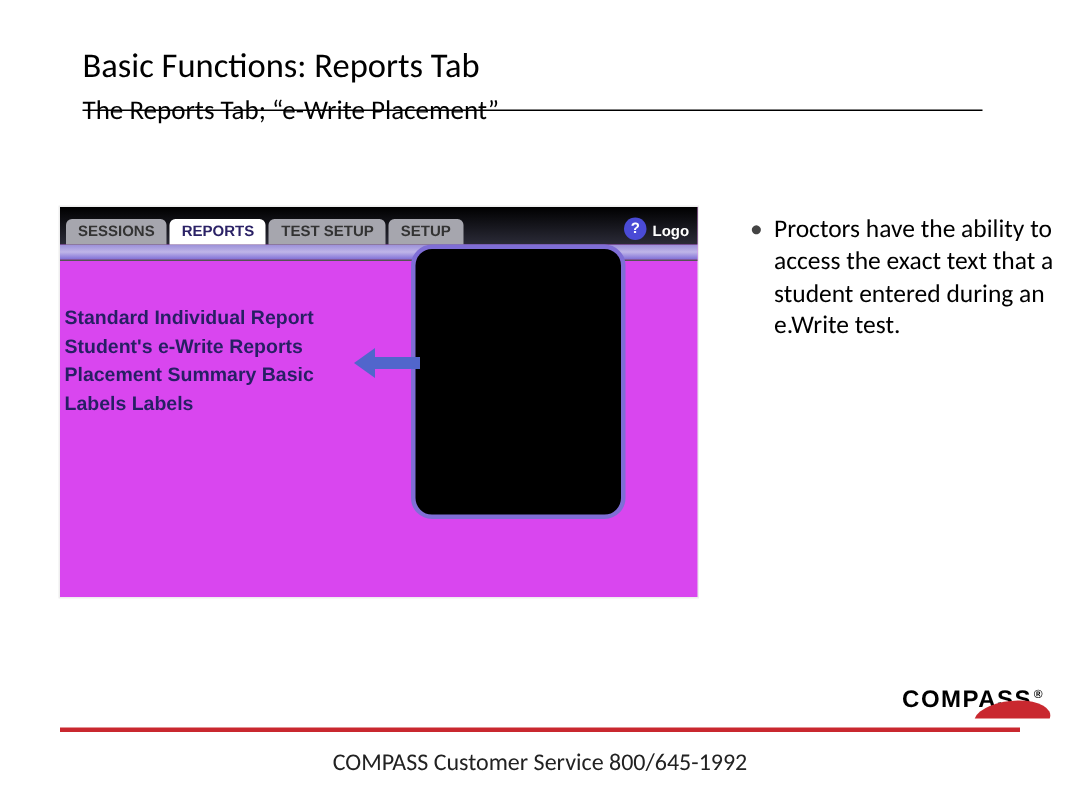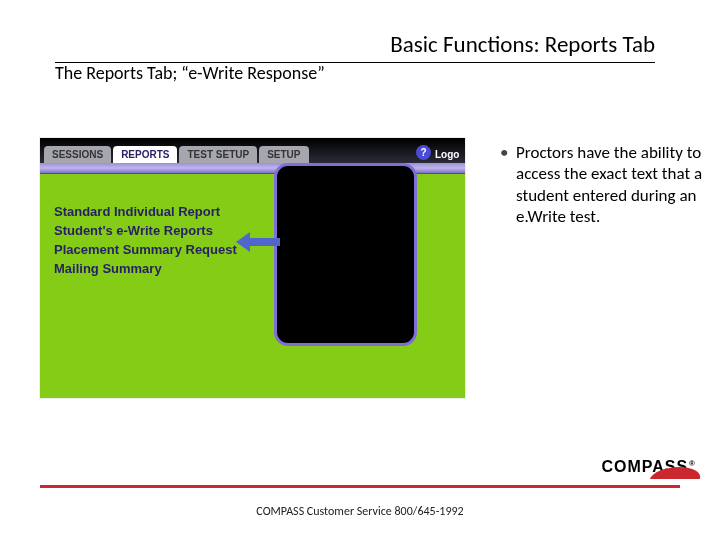--- a/index.html
+++ b/index.html
@@ -18,36 +18,35 @@
     position: relative;
     box-sizing: border-box;
   }
   .title {
     position: absolute;
     left: 55px;
     top: 30px;
     font-size: 23px;
     border-bottom: 1px solid #000;
     width: 600px;
-    padding-bottom: 4px;
-    text-align: right;
+    padding-bottom: 15px;
   }
   .subtitle {
     position: absolute;
     left: 55px;
     top: 62px;
     font-size: 18px;
   }
   .app-window {
     position: absolute;
     left: 40px;
     top: 138px;
     width: 425px;
     height: 260px;
-    background: #84cc16;
+    background: #d946ef;
     box-shadow: 0 0 0 1px #eee;
   }
   .topbar {
     display: flex;
     align-items: flex-end;
     height: 25px;
     background: linear-gradient(#000, #2b2b38);
     padding-left: 4px;
     position: relative;
   }
@@ -96,21 +95,21 @@
   .purple-bar {
     height: 10px;
     background: linear-gradient(#9a8fd8, #bfb5e8, #7f6ed6);
     border-bottom: 1px solid #555;
   }
   .report-list {
     font-family: Arial, sans-serif;
     font-weight: bold;
     font-size: 13px;
     color: #271f64;
-    margin: 30px 0 0 14px;
+    margin: 30px 0 0 3px;
   }
   .report-list > div {
     margin-bottom: 4px;
   }
   .report-sep {
     height: 14px;
   }
   .dark-panel {
     position: absolute;
     left: 274px;
@@ -209,48 +208,48 @@
     bottom: 52px;
     height: 3px;
     background: #c9282f;
   }
   .footer {
     position: absolute;
     left: 0;
     right: 0;
     bottom: 22px;
     text-align: center;
-    font-size: 12px;
+    font-size: 16px;
     color: #222;
   }
 </style>
 </head>
 <body>
 
 <div class="slide">
 
   <div class="title">Basic Functions: Reports Tab</div>
-  <div class="subtitle">The Reports Tab; “e-Write Response”</div>
+  <div class="subtitle">The Reports Tab; “e-Write Placement”</div>
 
   <div class="app-window">
     <div class="topbar">
       <div class="tab tab-inactive">SESSIONS</div>
       <div class="tab tab-active">REPORTS</div>
       <div class="tab tab-inactive">TEST SETUP</div>
       <div class="tab tab-inactive">SETUP</div>
       <div class="help-circle">?</div>
       <div class="logoff">Logo</div>
     </div>
     <div class="purple-bar"></div>
 
     <div class="report-list">
       <div>Standard Individual Report</div>
       <div>Student's e-Write Reports</div>
-      <div>Placement Summary Request</div>
-      <div>Mailing Summary</div>
+      <div>Placement Summary Basic</div>
+      <div>Labels Labels</div>
       <div class="report-sep"></div>
     </div>
   </div>
 
   <div class="dark-panel"></div>
 
   <div class="arrow">
     <div class="shaft"></div>
     <div class="head"></div>
   </div>

